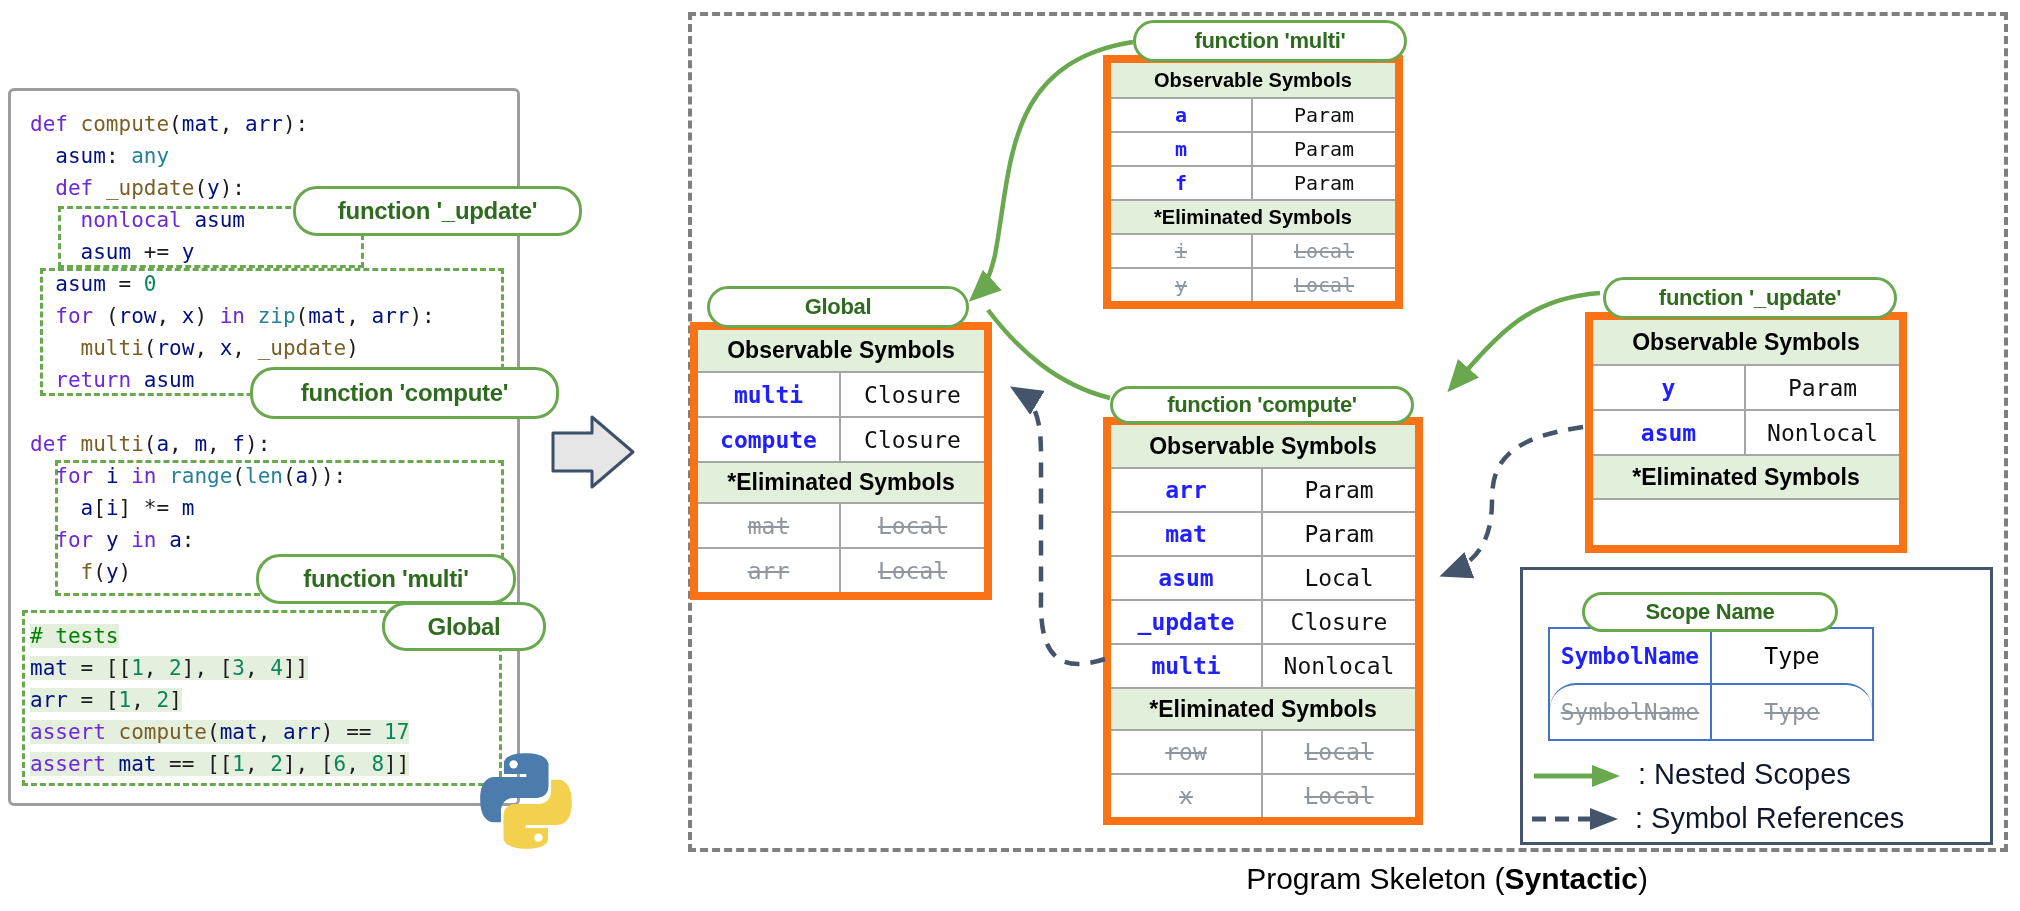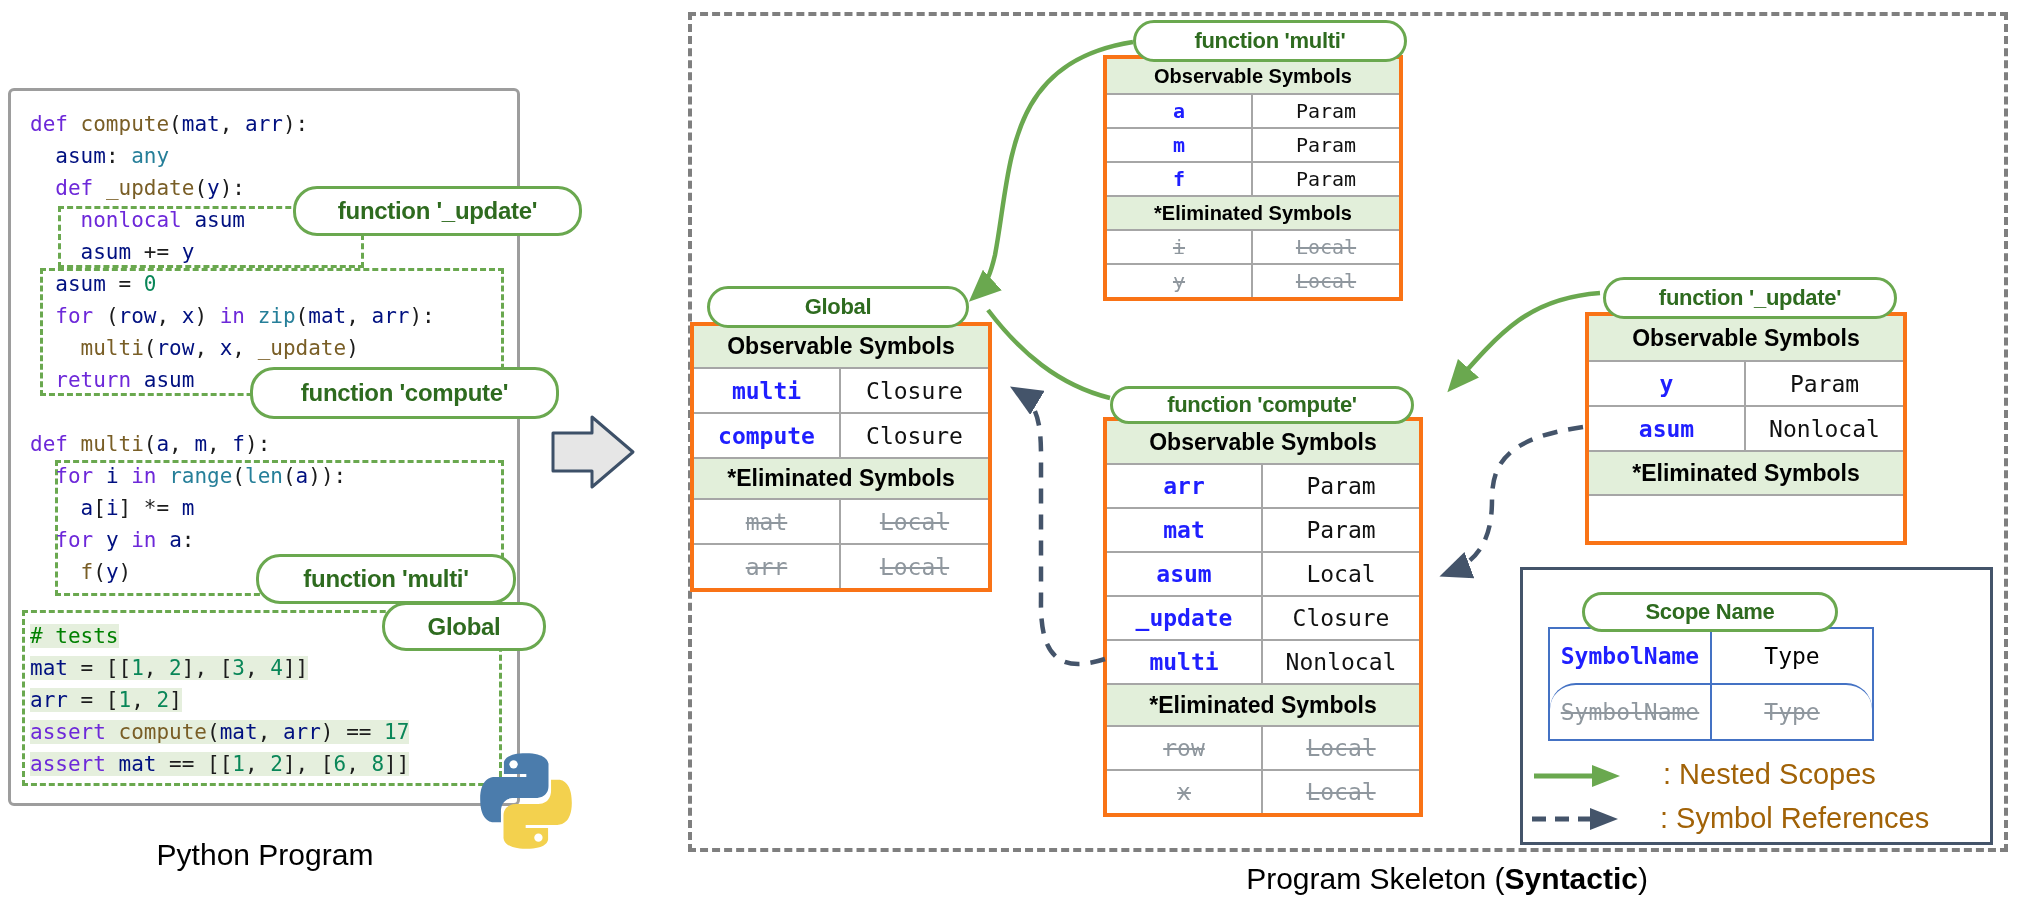--- a/index.html
+++ b/index.html
@@ -20,21 +20,21 @@
 
   .scope-box{border:3px dashed #6aa84f;z-index:3;}
 
   .pill{background:#fff;border:3px solid #6aa84f;border-radius:24px;color:#2e6b1f;
         font-weight:bold;display:flex;align-items:center;justify-content:center;
         z-index:7;letter-spacing:-0.3px;}
   .left-pill{font-size:24px;}
   .table-pill{font-size:22px;}
 
   
-  .scope-table{background:#fff;border:4px solid #f97316;display:flex;flex-direction:column;
+  .scope-table{background:#fff;border:8px solid #f97316;display:flex;flex-direction:column;
                font-family:"DejaVu Sans Mono",monospace;z-index:4;box-sizing:border-box;}
   .t-row{display:flex;border-top:2px solid #a6a6a6;box-sizing:border-box;flex:none;}
   .t-row:first-child{border-top:none;}
   .t-head{background:#e2efda;font-family:"Liberation Sans",sans-serif;font-weight:bold;
           color:#000;align-items:center;justify-content:center;}
   .t-cell{width:50%;display:flex;align-items:center;justify-content:center;box-sizing:border-box;}
   .t-cell.name{border-right:2px solid #a6a6a6;font-weight:bold;color:#1f1fff;}
   .t-cell.type{color:#111;}
   .t-row.elim .name,.t-row.elim .type{color:#8f979e;font-weight:normal;
         text-decoration:line-through;text-decoration-thickness:2px;}
@@ -63,21 +63,21 @@
               background:#fff;box-sizing:border-box;z-index:4;}
   .legend-table{left:1548px;top:627px;width:322px;border:2px solid #4472c4;
                 font-family:"DejaVu Sans Mono",monospace;font-size:23px;z-index:5;
                 display:flex;flex-direction:column;background:#fff;}
   .lg-row{display:flex;height:54px;border-radius:26px;}
   .lg-row + .lg-row{border-top:2px solid #4472c4;}
   .lg-cell{width:50%;display:flex;align-items:center;justify-content:center;}
   .lg-cell.name{border-right:2px solid #4472c4;color:#1f1fff;font-weight:bold;}
   .lg-row.elim .lg-cell{color:#8f979e;font-weight:normal;text-decoration:line-through;
                         text-decoration-thickness:2px;}
-  .legend-label{font-size:29px;color:#a16207;z-index:5;margin-left:25px;}
+  .legend-label{font-size:29px;color:#0f172a;z-index:5;}
 
   .caption{font-size:30px;color:#000;z-index:5;}
 
   .arrows-overlay{left:0;top:0;width:2020px;height:911px;z-index:6;pointer-events:none;}
   .logo{left:470px;top:742px;z-index:8;}
   .block-arrow{left:540px;top:405px;z-index:2;}
 </style>
 </head>
 <body>
 
@@ -236,15 +236,14 @@
         <polygon points="0,0 32,14 0,28" fill="#44546a"></polygon>
       </marker>
     </defs>
     <path d="M 1133 42 C 1005 62, 1012 165, 995 255 C 991 272, 987 285, 974 297" fill="none" stroke="#6aa84f" stroke-width="4.5" marker-end="url(#mg)"></path>
     <path d="M 1110 398 C 1058 385, 1020 352, 988 310" fill="none" stroke="#6aa84f" stroke-width="4.5"></path>
     <path d="M 1600 293 C 1530 298, 1502 330, 1452 387" fill="none" stroke="#6aa84f" stroke-width="4.5" marker-end="url(#mg)"></path>
     <path d="M 1105 659 C 1058 674, 1040 655, 1041 600 L 1041 455 C 1041 420, 1036 402, 1016 390" fill="none" stroke="#44546a" stroke-width="4.5" stroke-dasharray="15 11" marker-end="url(#ms)"></path>
     <path d="M 1583 427 C 1505 438, 1492 465, 1492 500 C 1492 540, 1478 562, 1446 574" fill="none" stroke="#44546a" stroke-width="4.5" stroke-dasharray="15 11" marker-end="url(#ms)"></path>
   </svg>
 
-  <div class="abs caption" style="left:120px;top:838px;width:290px;text-align:center;">Python Program</div>
   <div class="abs caption" style="left:1048px;top:862px;width:600px;text-align:right;"><span>Program Skeleton (</span><b>Syntactic</b><span>)</span></div>
 </div>
 
 </body></html>

